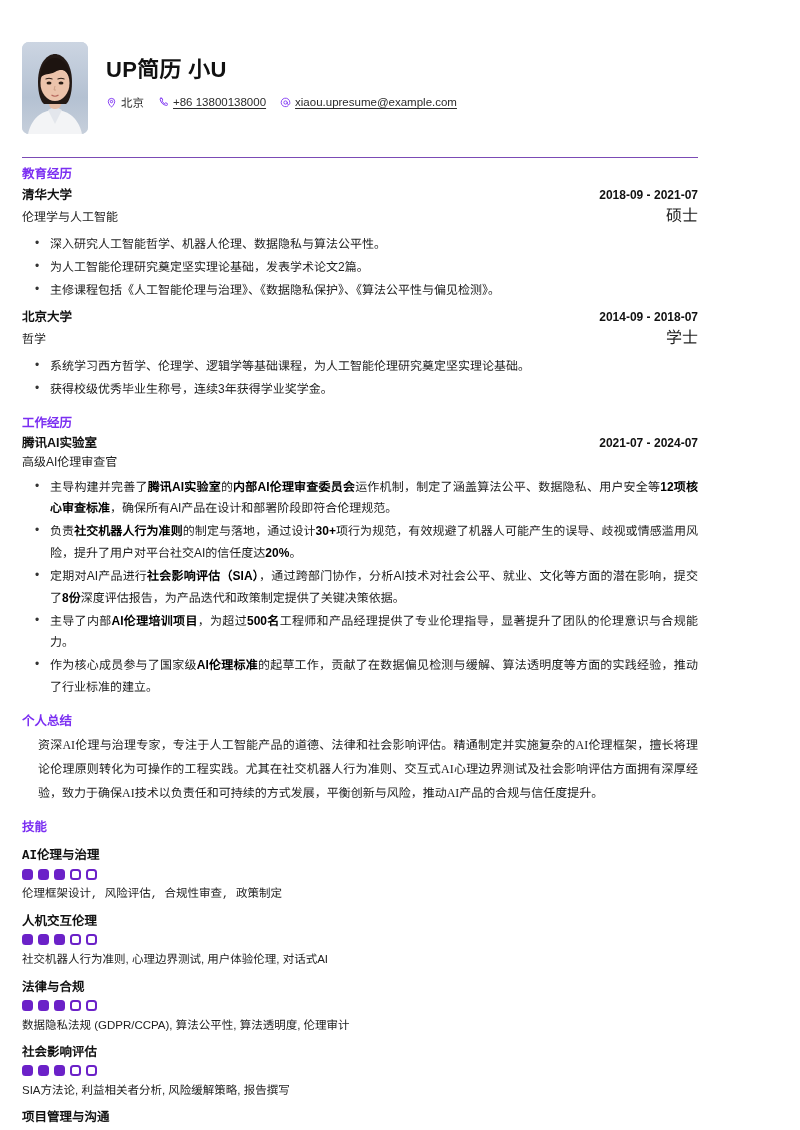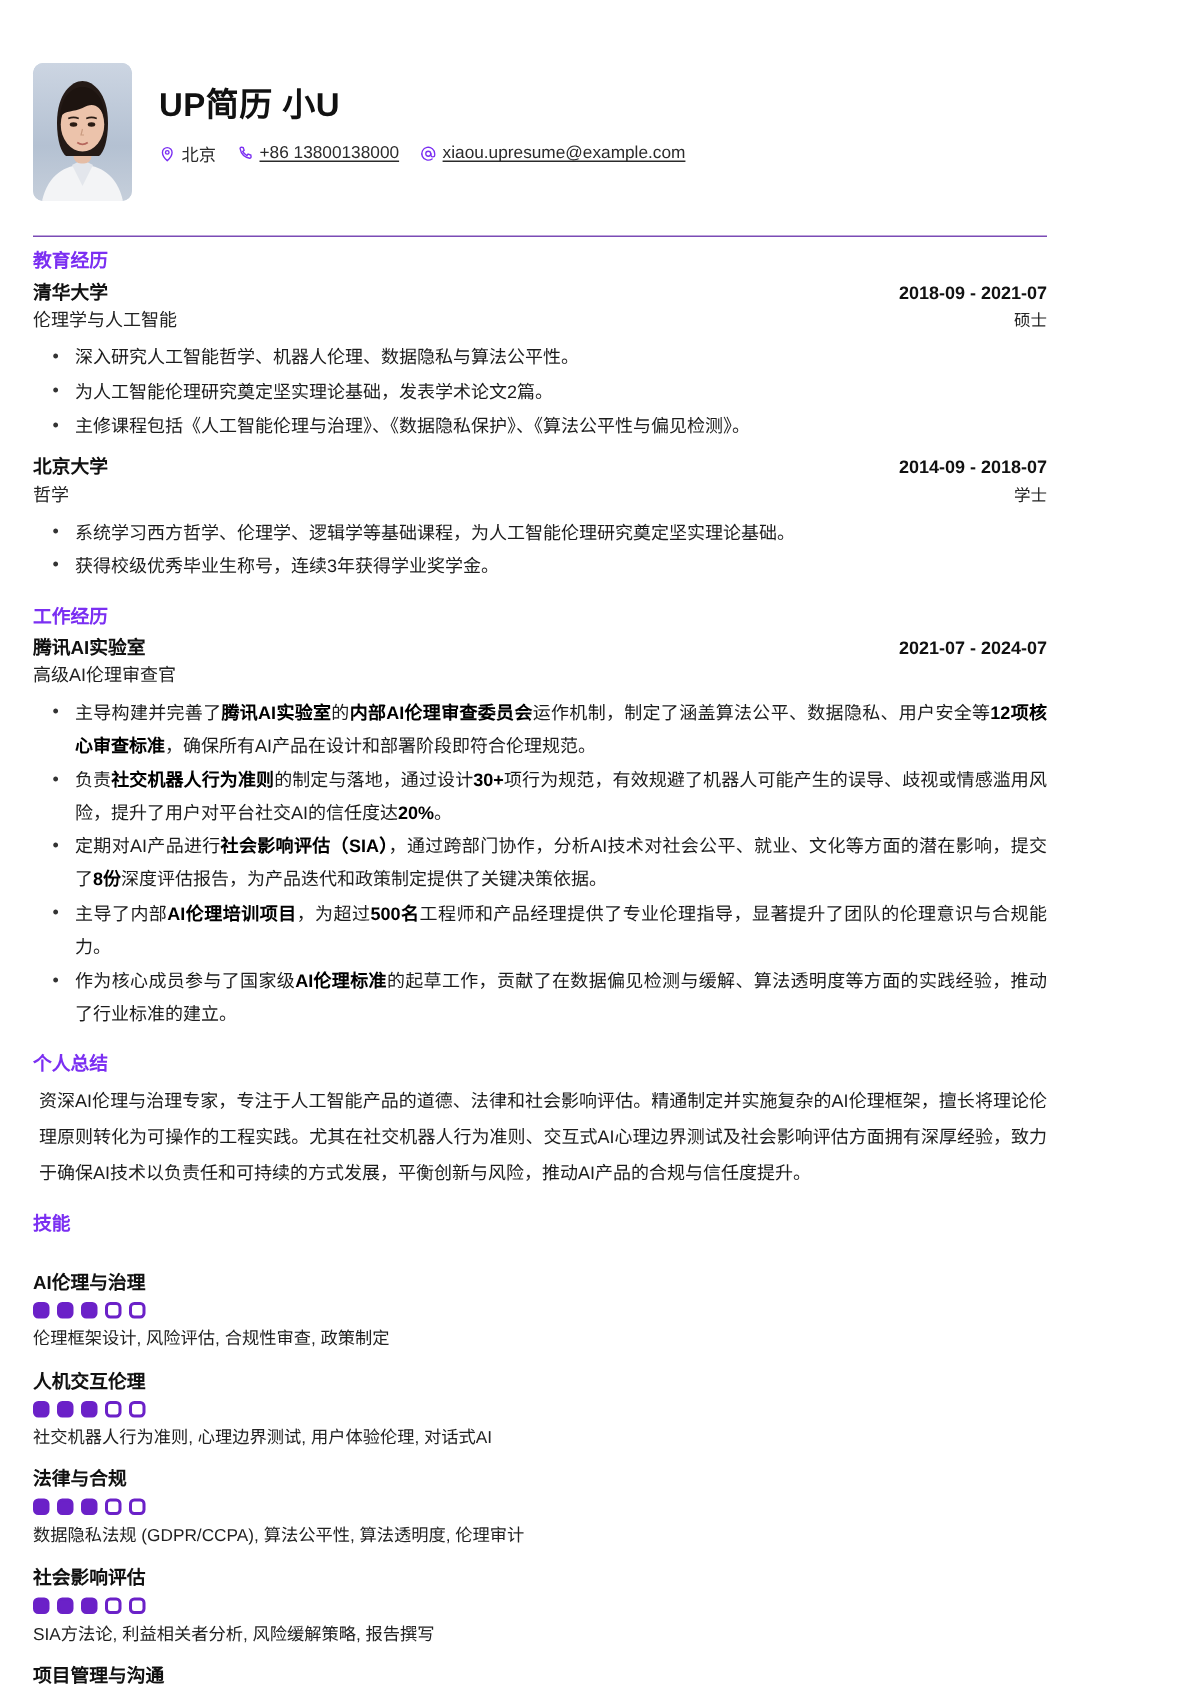--- a/index.html
+++ b/index.html
@@ -91,21 +91,21 @@
   .org { font-weight: 700; font-size: 12.5px; color: #111; line-height: 1.5; }
   .dates { font-weight: 700; font-size: 12px; color: #111; line-height: 1.5; white-space: nowrap; }
   .sub-row {
     display: flex;
     justify-content: space-between;
     align-items: baseline;
     margin-top: 0px;
     gap: 28px;
   }
   .major { font-size: 12px; color: #222; line-height: 1.55; }
-  .degree { font-size: 11px; color: #222; line-height: 1.55; white-space: nowrap; }
+  .degree { font-size: 16px; color: #222; line-height: 1.55; white-space: nowrap; }
 
   ul.bullets {
     list-style: none;
     margin: 5px 0 0 0;
     padding: 0;
   }
   ul.bullets li {
     position: relative;
     padding-left: 28px;
     font-size: 12px;
@@ -125,26 +125,27 @@
   }
   ul.bullets li b { font-weight: 700; color: #000; }
 
   
   .summary {
     font-size: 12px;
     line-height: 2.0;
     color: #1c1c1c;
     text-align: justify;
     text-justify: inter-ideograph;
-    margin: 3px 0 0 4px;
+    margin: 3px 0 0 16px;
+    font-family: Liberation Serif, serif;
   }
 
   
   .skill { margin-top: 8px; }
-  .skill:first-of-type { margin-top: 20px; }
+  .skill:first-of-type { margin-top: 9px; font-family: Liberation Mono, monospace; }
   .skill-name {
     font-weight: 700;
     font-size: 12.5px;
     color: #111;
     line-height: 1.6;
     margin-bottom: 3px;
   }
   .dots { display: flex; gap: 5px; margin: 2px 0 5px 0; }
   .dot {
     width: 11px; height: 11px;

